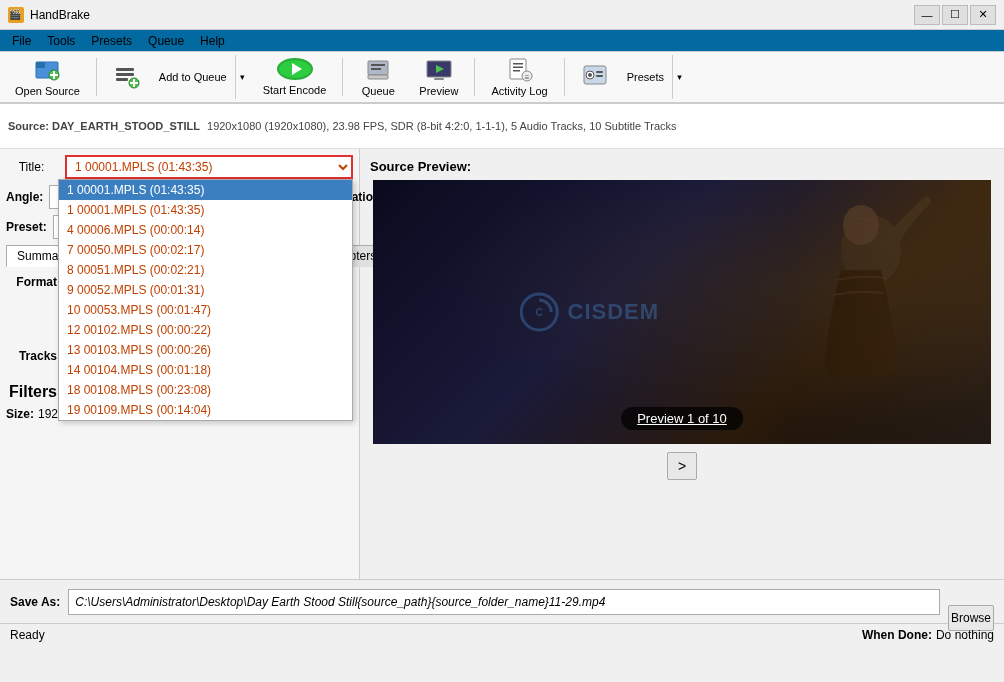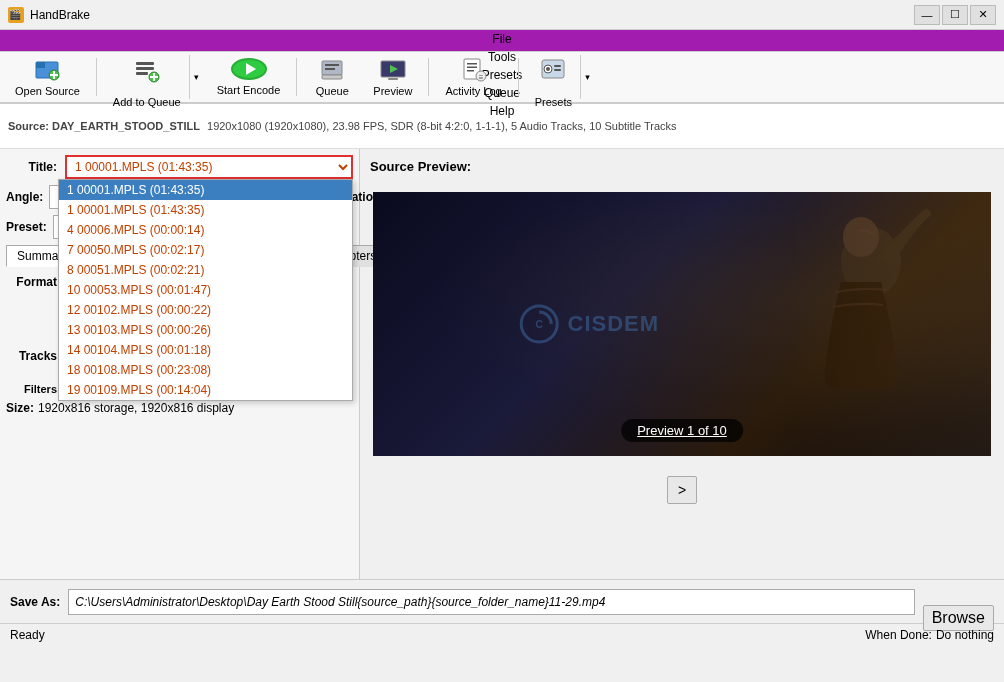--- a/index.html
+++ b/index.html
@@ -6,62 +6,62 @@
     body { font-family: 'Segoe UI', Tahoma, Geneva, Verdana, sans-serif; font-size: 12px; background: #f0f0f0; color: #000; width: 1004px; height: 682px; overflow: hidden; }
     
     
     .title-bar { background: #f0f0f0; height: 30px; display: flex; align-items: center; padding: 0 8px; justify-content: space-between; border-bottom: 1px solid #ccc; }
     .title-bar-left { display: flex; align-items: center; gap: 6px; font-size: 12px; }
     .title-bar-icon { width: 16px; height: 16px; background: #e8a020; border-radius: 2px; display: flex; align-items: center; justify-content: center; font-size: 10px; color: white; font-weight: bold; }
     .title-bar-buttons { display: flex; gap: 2px; }
     .title-btn { width: 26px; height: 20px; background: #e0e0e0; border: 1px solid #bbb; display: flex; align-items: center; justify-content: center; cursor: pointer; font-size: 11px; }
     
     
-    .menu-bar { background: #a21caf; height: 22px; display: flex; align-items: center; padding: 0 4px; border-bottom: 1px solid #ccc; flex-direction: column; }
+    .menu-bar { background: #0369a1; height: 22px; display: flex; align-items: center; padding: 0 4px; border-bottom: 1px solid #ccc; }
     .menu-item { padding: 2px 8px; cursor: pointer; font-size: 12px; }
     
     
     .toolbar { background: #f8f8f8; height: 52px; display: flex; align-items: center; padding: 0 6px; gap: 4px; border-bottom: 2px solid #ccc; }
     .tool-btn { display: flex; flex-direction: column; align-items: center; justify-content: center; padding: 3px 8px; cursor: pointer; border: 1px solid transparent; min-width: 56px; height: 46px; gap: 2px; font-size: 11px; }
     .tool-icon { width: 28px; height: 28px; display: flex; align-items: center; justify-content: center; }
     .toolbar-sep { width: 1px; height: 38px; background: #ccc; margin: 0 3px; }
     .play-btn { background: #2ecc40; border-radius: 50%; width: 36px; height: 36px; display: flex; align-items: center; justify-content: center; cursor: pointer; border: 2px solid #27ae36; }
     .play-btn svg { margin-left: 3px; }
     .tool-btn-split { display: flex; align-items: center; height: 46px; border: 1px solid transparent; cursor: pointer; }
-    .tool-btn-split-main { display: flex; flex-direction: column; align-items: center; padding: 3px 8px; height: 100%; gap: 12px; font-size: 11px; }
+    .tool-btn-split-main { display: flex; flex-direction: row; align-items: center; justify-content: center; padding: 3px 8px; height: 100%; gap: 18px; font-size: 11px; }
     .tool-btn-split-arrow { width: 14px; height: 100%; display: flex; align-items: center; justify-content: center; border-left: 1px solid #ccc; font-size: 9px; }
     
     
     .source-bar { background: #fff; padding: 16px 8px; border-bottom: 1px solid #ddd; font-size: 11px; color: #444; }
     .source-bar span.label { font-weight: bold; }
     
     
     .main-area { display: flex; height: calc(682px - 30px - 22px - 52px - 22px - 44px - 22px); }
     
     
     .left-panel { width: 360px; flex-shrink: 0; background: #f8f8f8; border-right: 1px solid #ccc; padding: 6px; position: relative; }
     
     
     .form-row { display: flex; align-items: center; margin-bottom: 6px; gap: 4px; }
-    .form-label { width: 55px; font-size: 12px; font-weight: bold; text-align: right; padding-right: 4px; }
+    .form-label { width: 55px; font-size: 12px; font-weight: normal; text-align: center; padding-right: 4px; }
     .form-select { flex: 1; height: 24px; border: 2px solid #e03030; font-size: 12px; padding: 0 4px; background: white; }
     .tc-label { font-size: 12px; font-weight: bold; }
     .tc-select { height: 24px; border: 1px solid #aaa; font-size: 12px; padding: 0 4px; background: white; }
     .tc-dash { padding: 0 2px; }
     .btn { height: 24px; padding: 0 10px; border: 1px solid #aaa; background: #e8e8e8; cursor: pointer; font-size: 12px; border-radius: 2px; }
     .tab { padding: 3px 10px; border: 1px solid #aaa; border-bottom: none; background: #e0e0e0; cursor: pointer; font-size: 12px; margin-right: 2px; }
     .tab.active { background: #fff; border-bottom: 1px solid #fff; }
     
     
     .dropdown-list { position: absolute; top: 30px; left: 58px; right: 6px; background: white; border: 1px solid #aaa; z-index: 100; box-shadow: 2px 2px 6px rgba(0,0,0,0.2); max-height: 320px; overflow-y: auto; }
     .dropdown-item { padding: 3px 8px; cursor: pointer; font-size: 12px; color: #c04000; }
     .dropdown-item.selected { background: #3c7fc0; color: white; }
     
     
-    .right-panel { flex: 1; background: #f0f0f0; display: flex; flex-direction: column; align-items: center; padding: 10px; gap: 12px; }
+    .right-panel { flex: 1; background: #f0f0f0; display: flex; flex-direction: column; align-items: center; padding: 10px; }
     
     
     .save-bar { height: 44px; background: #f0f0f0; border-top: 1px solid #ccc; display: flex; align-items: center; padding: 0 10px; gap: 8px; }
     
     
     .status-bar { height: 22px; background: #f0f0f0; border-top: 1px solid #ccc; display: flex; align-items: center; justify-content: space-between; padding: 0 10px; font-size: 12px; }
   </style>
 </head>
 <body>
 
@@ -198,20 +198,21 @@
         <option>1  00001.MPLS (01:43:35)</option>
       </select>
     </div>
 
     <div class="dropdown-list" style="position:absolute;top:30px;left:58px;right:6px;background:white;border:1px solid #aaa;z-index:100;box-shadow:2px 2px 6px rgba(0,0,0,0.2);overflow-y:auto;max-height:310px;">
       <div class="dropdown-item selected">1  00001.MPLS (01:43:35)</div>
       <div class="dropdown-item">1  00001.MPLS (01:43:35)</div>
       <div class="dropdown-item">4  00006.MPLS (00:00:14)</div>
       <div class="dropdown-item">7  00050.MPLS (00:02:17)</div>
       <div class="dropdown-item">8  00051.MPLS (00:02:21)</div>
+      <div class="dropdown-item">9  00052.MPLS (00:01:31)</div>
       <div class="dropdown-item">10  00053.MPLS (00:01:47)</div>
       <div class="dropdown-item">12  00102.MPLS (00:00:22)</div>
       <div class="dropdown-item">13  00103.MPLS (00:00:26)</div>
       <div class="dropdown-item">14  00104.MPLS (00:01:18)</div>
       <div class="dropdown-item">18  00108.MPLS (00:23:08)</div>
       <div class="dropdown-item">19  00109.MPLS (00:14:04)</div>
 
     </div>
 
     <div style="display:flex;align-items:center;gap:6px;margin-bottom:6px;margin-top:2px;">
@@ -251,21 +252,21 @@
     </div>
 
     <div style="margin-top:8px;">
       <div style="display:flex;margin-bottom:6px;">
         <span style="width:55px;text-align:right;font-weight:bold;font-size:12px;padding-right:4px;">Format</span>
       </div>
       <div style="display:flex;margin-bottom:6px;margin-top:60px;">
         <span style="width:55px;text-align:right;font-weight:bold;font-size:12px;padding-right:4px;">Tracks</span>
       </div>
       <div style="display:flex;margin-bottom:6px;margin-top:20px;">
-        <span style="width:55px;text-align:right;font-weight:bold;font-size:11px;padding-right:4px;">Filters</span>
+        <span style="width:55px;text-align:right;font-weight:bold;font-size:16px;padding-right:4px;">Filters</span>
       </div>
       <div style="display:flex;align-items:center;gap:4px;">
         <span style="font-weight:bold;font-size:12px;">Size:</span>
         <span>1920x816 storage, 1920x816 display</span>
       </div>
     </div>
   </div>
 
   <div class="right-panel" style="flex:1;background:#f0f0f0;display:flex;flex-direction:column;align-items:center;padding:10px;">
     <div style="align-self:flex-start;font-size:13px;font-weight:bold;margin-bottom:6px;">Source Preview:</div>
@@ -310,22 +311,22 @@
 
     <div style="display:flex;gap:6px;margin-top:8px;">
       <button style="width:30px;height:28px;border:1px solid #aaa;background:#e8e8e8;cursor:pointer;font-size:14px;display:flex;align-items:center;justify-content:center;border-radius:2px;">&gt;</button>
     </div>
   </div>
 </div>
 
 <div class="save-bar" style="height:44px;background:#f0f0f0;border-top:1px solid #ccc;display:flex;align-items:center;padding:0 10px;gap:8px;">
   <span style="font-weight:bold;font-size:12px;">Save As:</span>
   <input type="text" style="flex: 1 1 0%; height: 26px; border: 1px solid rgb(170, 170, 170); background: white; padding: 0px 6px; font-size: 12px; font-style: italic;" value="C:\Users\Administrator\Desktop\Day Earth Stood Still{source_path}{source_folder_name}11-29.mp4">
-  <button style="height:26px;padding:0 8px;border:1px solid #aaa;background:#e8e8e8;cursor:pointer;font-size:16px;border-radius:2px;margin-top:32px;">Browse</button>
+  <button style="height:26px;padding:0 2px;border:1px solid #aaa;background:#e8e8e8;cursor:pointer;font-size:12px;border-radius:2px;margin-top:32px;">Browse</button>
 </div>
 
 <div class="status-bar" style="height:22px;background:#f0f0f0;border-top:1px solid #ccc;display:flex;align-items:center;justify-content:space-between;padding:0 10px;font-size:12px;">
   <span>Ready</span>
   <div style="display:flex;align-items:center;gap:4px;">
-    <span style="font-weight:normal;">When Done:</span>
+    <span style="font-weight:bold;">When Done:</span>
     <span>Do nothing</span>
   </div>
 </div>
 
 </body></html>

